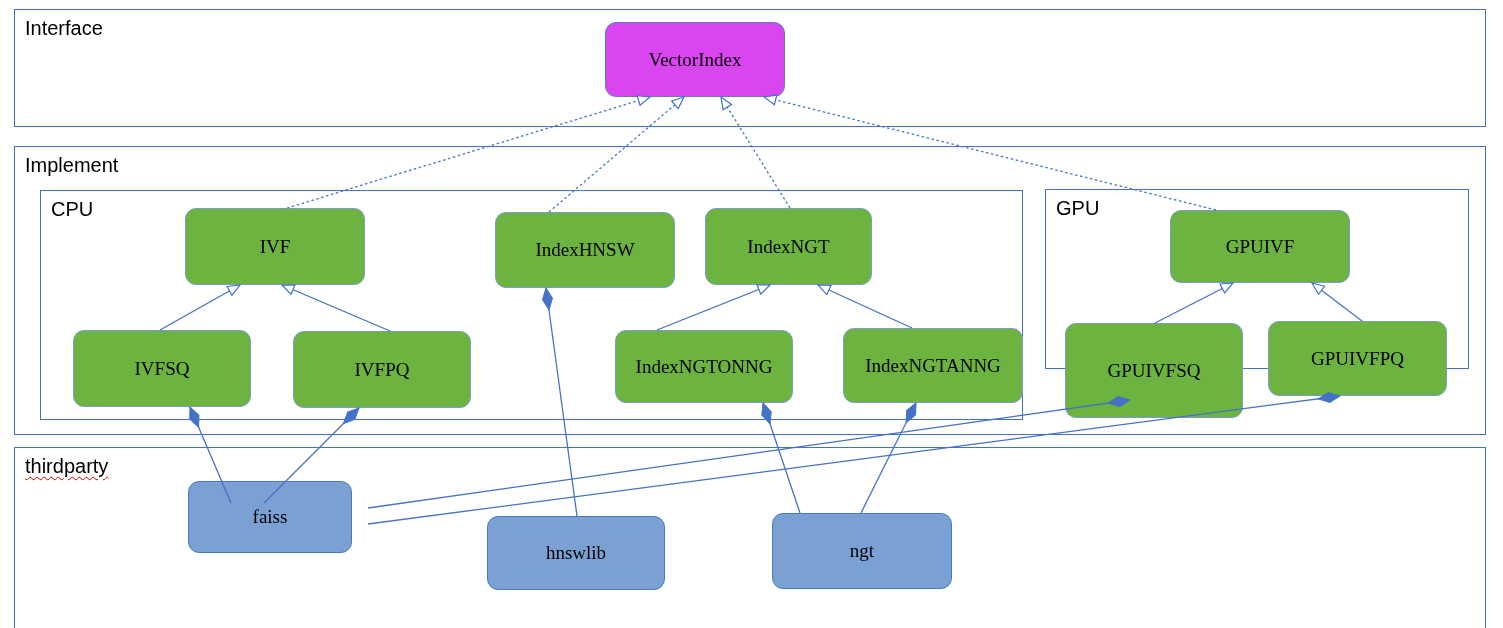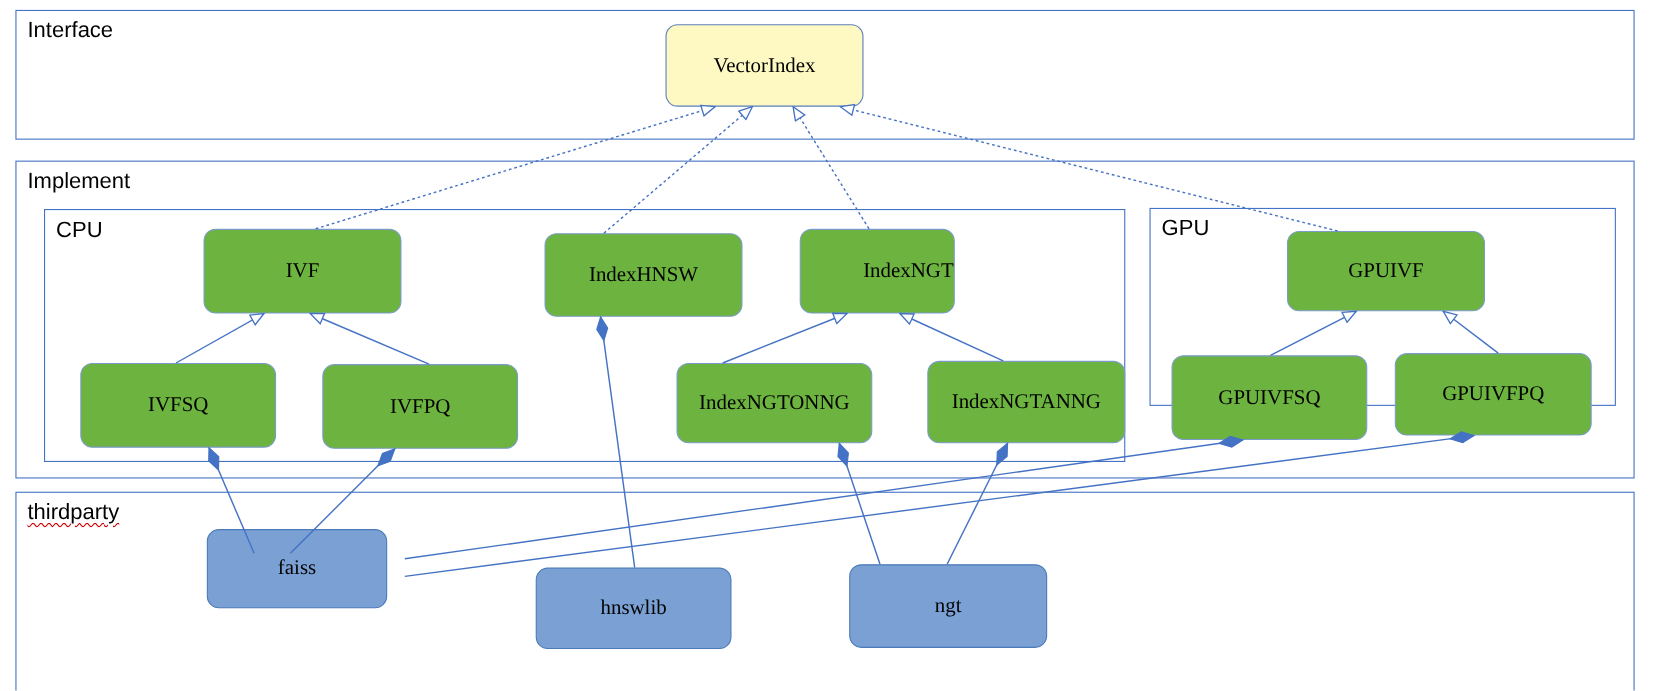--- a/index.html
+++ b/index.html
@@ -28,33 +28,33 @@
   #f-thirdparty{left:14px;top:447px;width:1472px;height:200px;}
 
   
   .node{
     position:absolute;border-radius:11px;box-sizing:border-box;
     display:flex;align-items:center;justify-content:center;
     font-family:"Liberation Serif",serif;font-size:19px;color:#000;
     text-align:center;
   }
   .node.class{background:#6cb33f;border:1.6px solid #7b9cc9;}
-  .node.iface{background:#fef9c3;border:1.4px solid #5b7fbe;}
+  .node.iface{background:#d946ef;border:1.4px solid #5b7fbe;}
   .node.lib{background:#7aa0d4;border:1.6px solid #4a7ab8;}
 
   #n-vectorindex{left:605px;top:22px;width:180px;height:75px;}
   #n-ivf{left:185px;top:208px;width:180px;height:77px;}
   #n-indexhnsw{left:455px;top:212px;width:180px;height:76px;margin-left:40px;}
-  #n-indexngt{left:727px;top:208px;width:141px;height:77px;justify-content:flex-end;}
+  #n-indexngt{left:705px;top:208px;width:167px;height:77px;}
   #n-ivfsq{left:73px;top:330px;width:178px;height:77px;align-items:center;}
   #n-ivfpq{left:293px;top:331px;width:178px;height:77px;}
   #n-indexngtonng{left:615px;top:330px;width:178px;height:73px;}
   #n-indexngtanng{left:828px;top:328px;width:180px;height:75px;margin-left:15px;}
   #n-gpuivf{left:1170px;top:210px;width:180px;height:73px;}
-  #n-gpuivfsq{left:1065px;top:323px;width:178px;height:77px;}
+  #n-gpuivfsq{left:1065px;top:323px;width:178px;height:95px;}
   #n-gpuivfpq{left:1268px;top:321px;width:179px;height:75px;}
   #n-faiss{left:188px;top:481px;width:164px;height:72px;justify-content:center;}
   #n-hnswlib{left:487px;top:516px;width:178px;height:74px;}
   #n-ngt{left:772px;top:513px;width:180px;height:76px;}
 
   
   .wires{position:absolute;left:0;top:0;width:1503px;height:628px;pointer-events:none;}
   .edge{stroke:#4472c4;stroke-width:1.3;fill:none;}
   .edge.dashed{stroke-dasharray:2.5 2.6;}
 </style>

